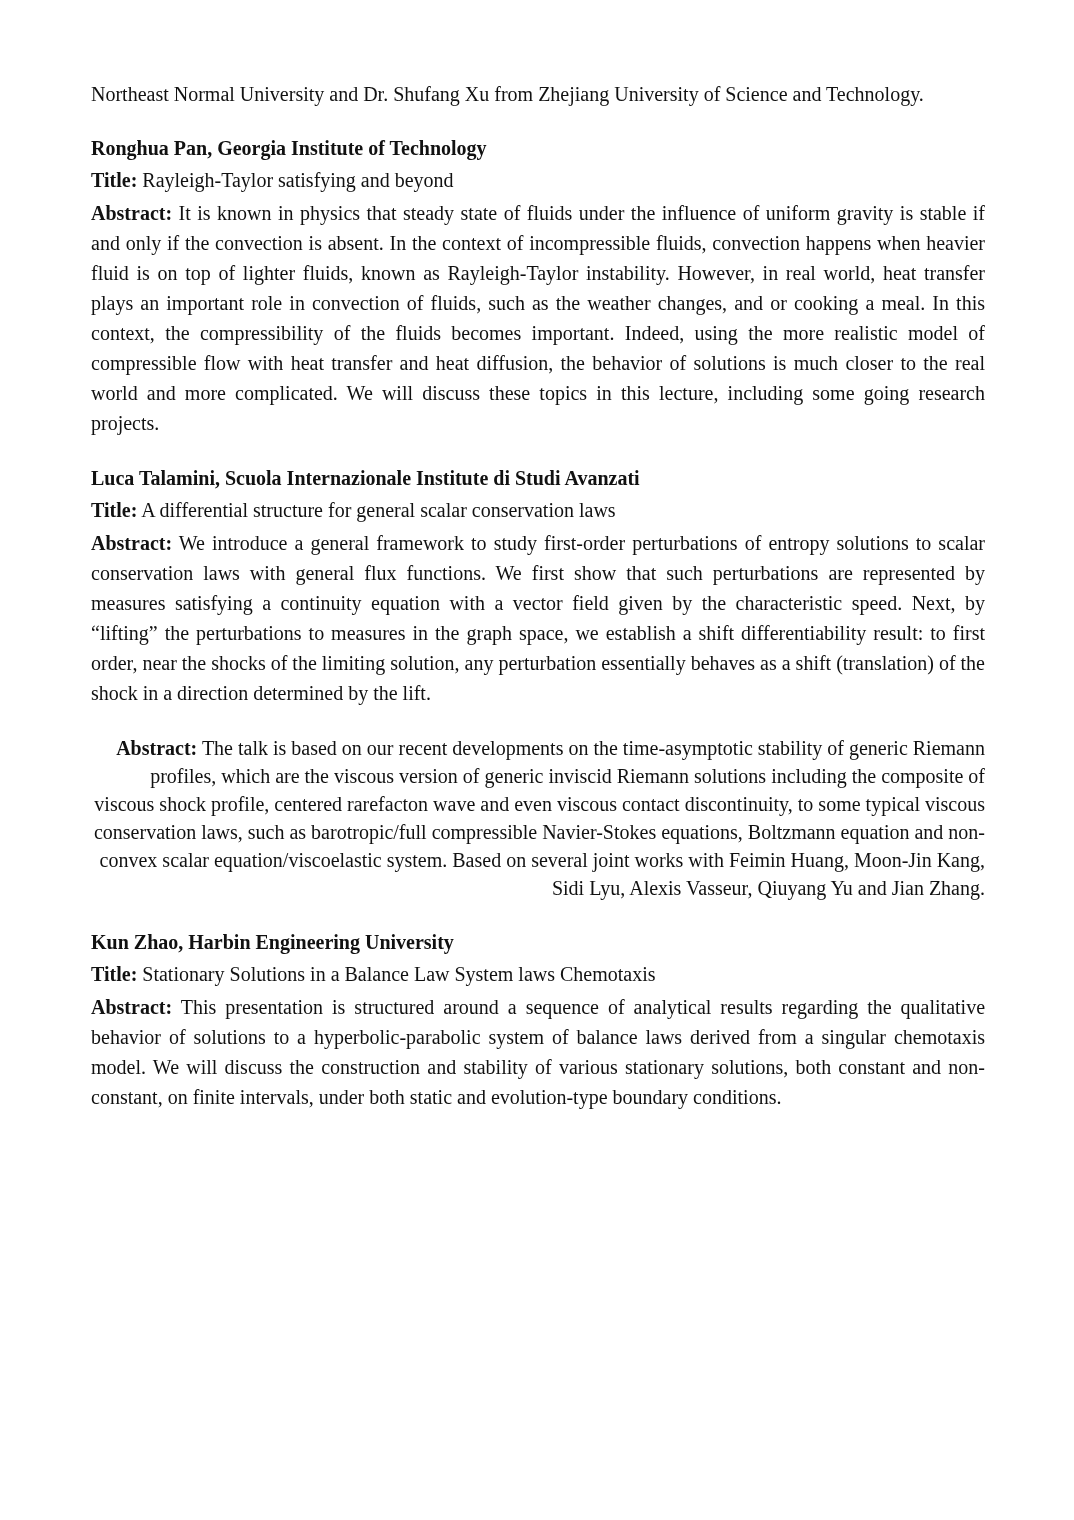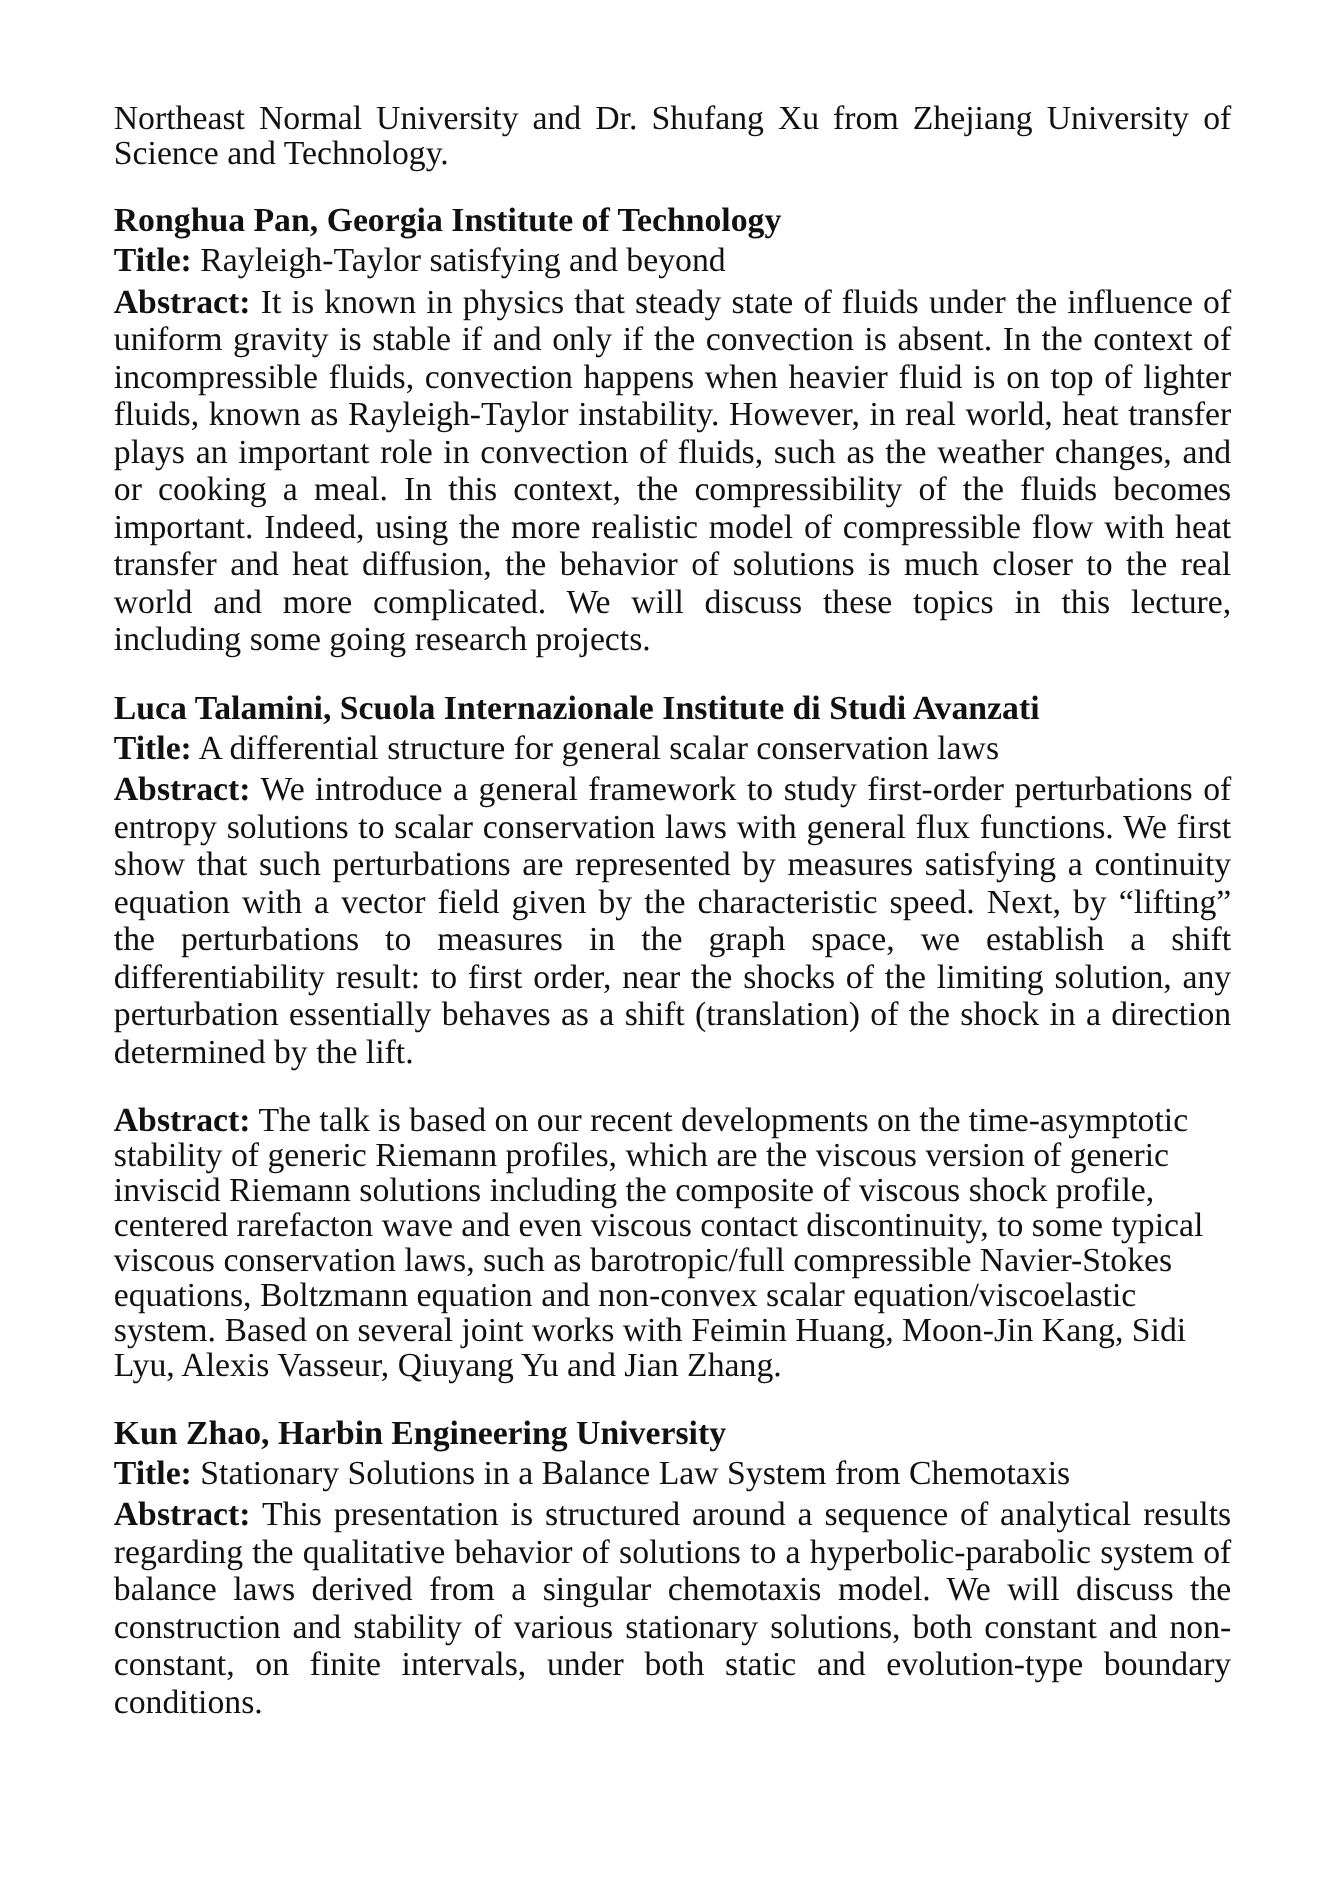--- a/index.html
+++ b/index.html
@@ -13,21 +13,21 @@
       position: relative;
       overflow: hidden;
       font-family: "Liberation Serif", "DejaVu Serif", serif;
       color: #111111;
     }
     .page {
       position: absolute;
       left: 91px;
       top: 80px;
       width: 894px;
-      font-size: 27px;
+      font-size: 20px;
     }
     .para {
       margin: 0;
       line-height: 28px;
       text-align: justify;
     }
     .intro {
       margin-bottom: 26px;
     }
     .speaker {
@@ -48,21 +48,21 @@
       text-align: justify;
     }
     .section {
       margin-bottom: 26px;
     }
     .section.compact .speaker,
     .section.compact .title-line {
       margin-bottom: 0;
     }
     .section.compact .abstract {
-      text-align: left;
+      text-align: right;
       line-height: 28px;
     }
   </style>
 </head>
 <body>
 
 <div class="page">
 
   <p class="para intro">Northeast Normal University and Dr. Shufang Xu from Zhejiang University of Science and Technology.</p>
 
@@ -77,17 +77,17 @@
     <p class="title-line"><span class="label">Title:</span> <span>A differential structure for general scalar conservation laws</span></p>
     <p class="abstract"><span class="label">Abstract:</span> <span>We introduce a general framework to study first-order perturbations of entropy solutions to scalar conservation laws with general flux functions. We first show that such perturbations are represented by measures satisfying a continuity equation with a vector field given by the characteristic speed. Next, by “lifting” the perturbations to measures in the graph space, we establish a shift differentiability result: to first order, near the shocks of the limiting solution, any perturbation essentially behaves as a shift (translation) of the shock in a direction determined by the lift.</span></p>
   </div>
 
   <div class="section compact">
     <p class="abstract"><span class="label">Abstract:</span> <span>The talk is based on our recent developments on the time-asymptotic stability of generic Riemann profiles, which are the viscous version of generic inviscid Riemann solutions including the composite of viscous shock profile, centered rarefacton wave and even viscous contact discontinuity, to some typical viscous conservation laws, such as barotropic/full compressible Navier-Stokes equations, Boltzmann equation and non-convex scalar equation/viscoelastic system. Based on several joint works with Feimin Huang, Moon-Jin Kang, Sidi Lyu, Alexis Vasseur, Qiuyang Yu and Jian Zhang.</span></p>
   </div>
 
   <div class="section">
     <p class="speaker">Kun Zhao, Harbin Engineering University</p>
-    <p class="title-line"><span class="label">Title:</span> <span>Stationary Solutions in a Balance Law System from Chemotaxis</span></p>
+    <p class="title-line"><span class="label">Title:</span> <span>Stationary Solutions in a Balance Law System laws Chemotaxis</span></p>
     <p class="abstract"><span class="label">Abstract:</span> <span>This presentation is structured around a sequence of analytical results regarding the qualitative behavior of solutions to a hyperbolic-parabolic system of balance laws derived from a singular chemotaxis model. We will discuss the construction and stability of various stationary solutions, both constant and non-constant, on finite intervals, under both static and evolution-type boundary conditions.</span></p>
   </div>
 
 </div>
 
 </body></html>

